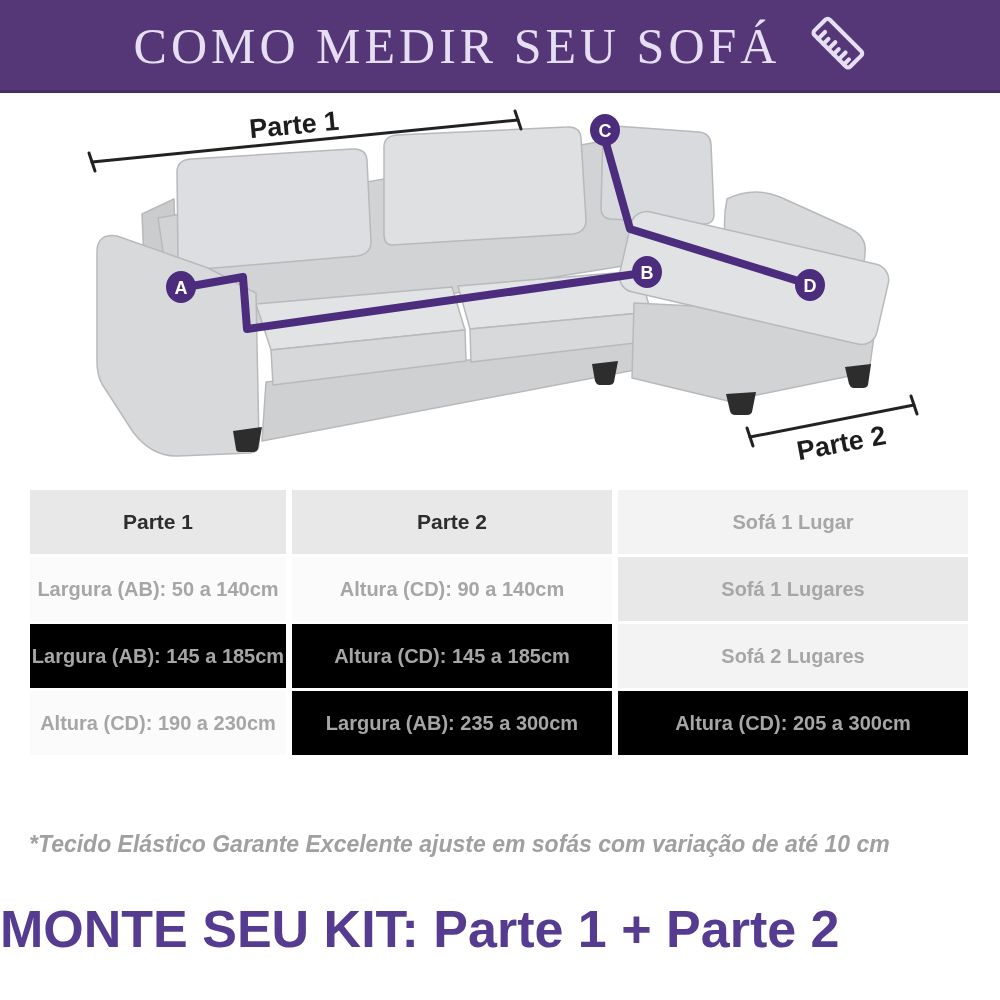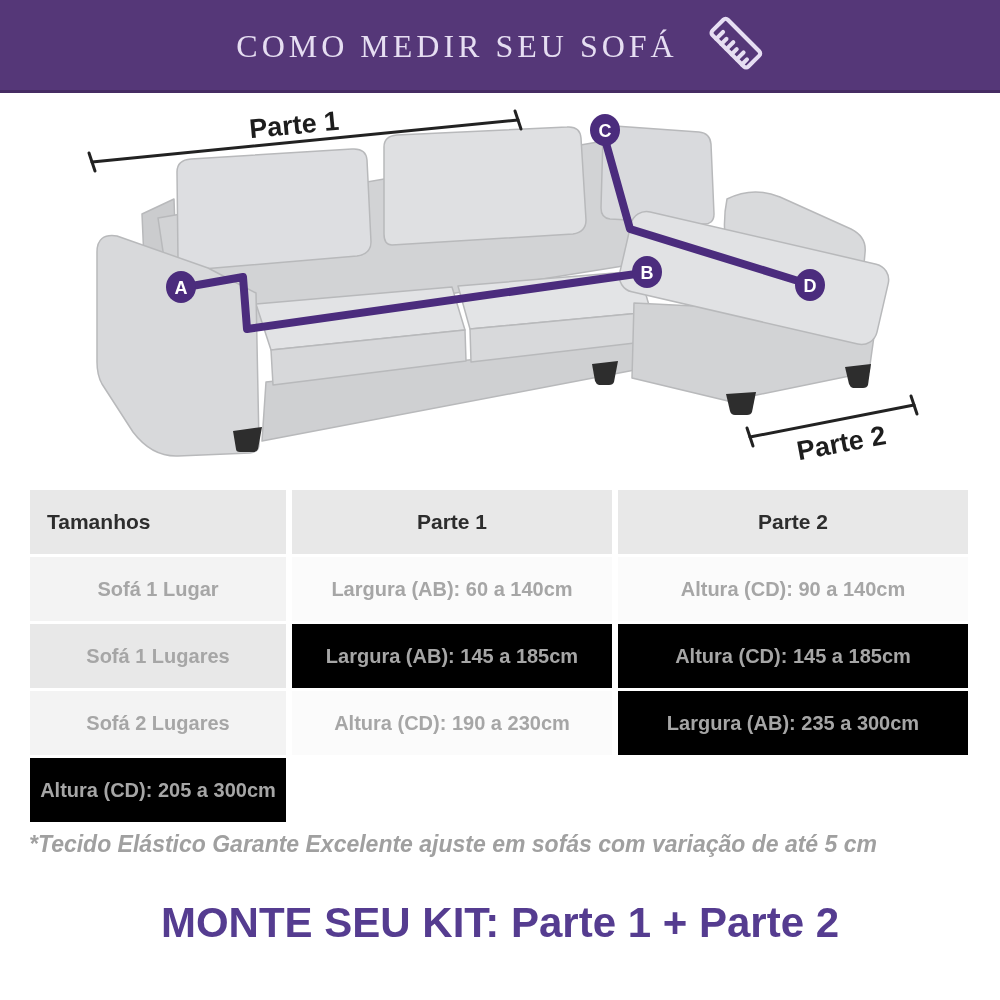--- a/index.html
+++ b/index.html
@@ -10,21 +10,21 @@
   
   .banner{
     position:absolute; left:0; top:0; width:1000px; height:93px;
     background:var(--banner,#553778);
     border-bottom:3px solid var(--banner-dark,#462c63);
     box-sizing:border-box;
     display:flex; align-items:center; justify-content:center; gap:28px;
   }
   .banner-title{
     font-family:"Liberation Serif", serif;
-    font-size:32px; font-weight:400; letter-spacing:4px;
+    font-size:50px; font-weight:400; letter-spacing:4px;
     color:var(--banner-text,#e6def2); white-space:nowrap; margin-top:2px;
   }
   .ruler{ width:58px; height:58px; transform:rotate(-45deg); margin-top:-2px; }
   .ruler *{ stroke:var(--banner-text,#e6def2); stroke-width:1.7; fill:none; stroke-linecap:round; }
   
   .diagram-svg{ position:absolute; left:0; top:93px; width:1000px; height:397px; }
   .sofa{ stroke:#b8b9bb; stroke-width:1.5; stroke-linejoin:round; }
   .dim{ stroke:#222222; stroke-width:3; stroke-linecap:round; fill:none; }
   .dim-label{
     font-family:"Liberation Sans", sans-serif; font-size:27px; font-weight:bold;
@@ -51,22 +51,22 @@
   .row-light-first{ background:#f3f3f3; }
   .row-dark{ background:#000000; }
   .row-dark-first{ background:#e8e8e8; }
   
   .footnote{
     position:absolute; left:29px; top:831px; width:940px;
     font-size:23px; font-style:italic; font-weight:bold; color:#a0a0a0;
     white-space:nowrap;
   }
   .kit-title{
-    position:absolute; left:0; top:899px; width:1000px; text-align:center;
-    font-size:42px; font-weight:bold; color:var(--kit,#553c90);
+    position:absolute; left:0; top:899px; width:1000px; 
+    font-size:52px; font-weight:bold; color:var(--kit,#553c90);
     letter-spacing:0px; white-space:nowrap;
   }
 </style>
 </head>
 <body>
 
 <div class="page">
 
   <header class="banner">
     <div class="banner-title">COMO MEDIR SEU SOFÁ</div>
@@ -136,36 +136,35 @@
       <ellipse class="ann-dot" cx="605" cy="130" rx="15" ry="16"></ellipse>
       <text class="ann-letter" x="605" y="137">C</text>
     </g>
     <g>
       <ellipse class="ann-dot" cx="810" cy="285" rx="15" ry="16"></ellipse>
       <text class="ann-letter" x="810" y="292">D</text>
     </g>
   </svg>
 
   <div class="size-table">
-    <div class="cell th th-left">Tamanhos</div>
     <div class="cell th">Parte 1</div>
     <div class="cell th">Parte 2</div>
 
     <div class="cell td row-light-first">Sofá 1 Lugar</div>
-    <div class="cell td row-light">Largura (AB): 60 a 140cm</div>
+    <div class="cell td row-light">Largura (AB): 50 a 140cm</div>
     <div class="cell td row-light">Altura (CD): 90 a 140cm</div>
 
     <div class="cell td row-dark-first">Sofá 1 Lugares</div>
     <div class="cell td row-dark">Largura (AB): 145 a 185cm</div>
     <div class="cell td row-dark">Altura (CD): 145 a 185cm</div>
 
     <div class="cell td row-light-first">Sofá 2 Lugares</div>
     <div class="cell td row-light">Altura (CD): 190 a 230cm</div>
 
     <div class="cell td row-dark">Largura (AB): 235 a 300cm</div>
     <div class="cell td row-dark">Altura (CD): 205 a 300cm</div>
   </div>
 
-  <div class="footnote">*Tecido Elástico Garante Excelente ajuste em sofás com variação de até 5 cm</div>
+  <div class="footnote">*Tecido Elástico Garante Excelente ajuste em sofás com variação de até 10 cm</div>
 
   <div class="kit-title">MONTE SEU KIT: Parte 1 + Parte 2</div>
 
 </div>
 
 </body></html>

